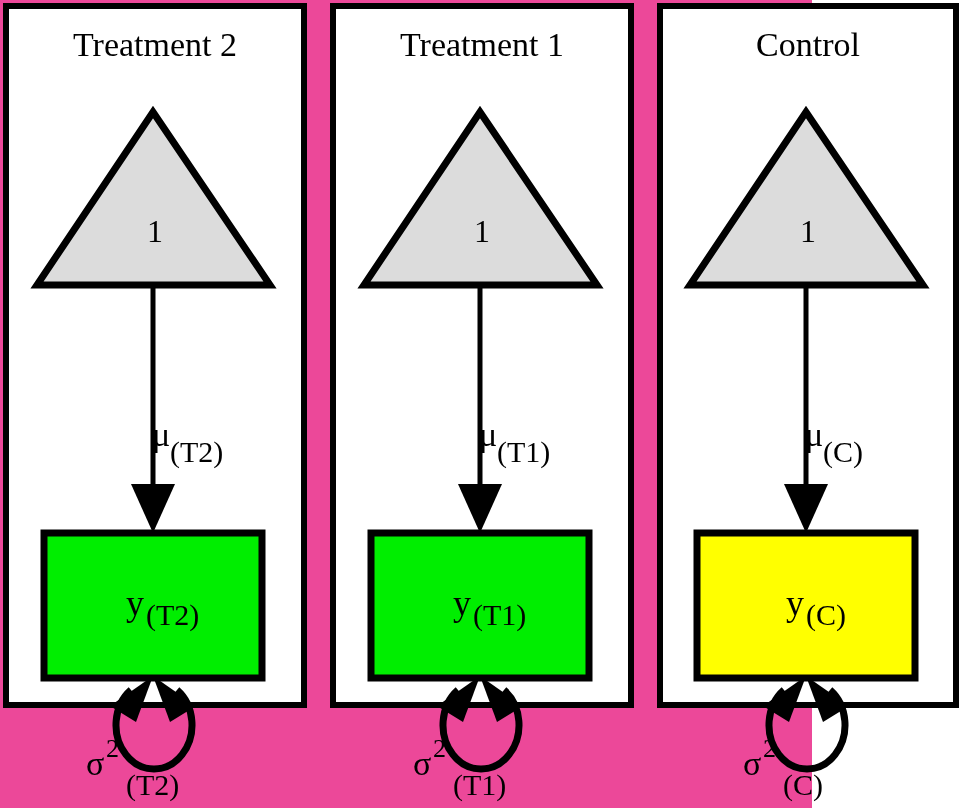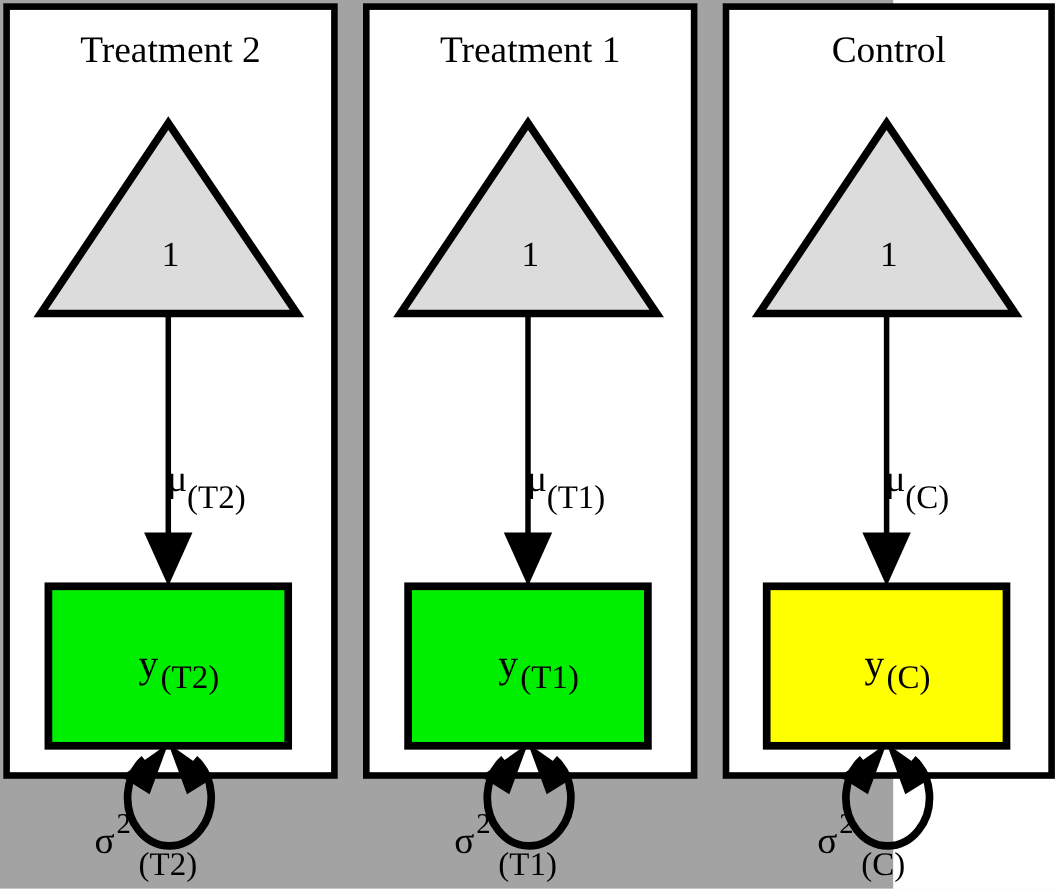--- a/index.html
+++ b/index.html
@@ -10,21 +10,21 @@
   body {
     width: 962px;
     height: 808px;
     font-family: "Liberation Serif", "DejaVu Serif", serif;
     overflow: hidden;
   }
   #canvas-root {
     position: relative;
     width: 812px;
     height: 808px;
-    background: #a3a3a3;
+    background: #ec4899;
   }
   #diagram-svg {
     position: absolute;
     left: 0;
     top: 0;
     display: block;
   }
   .panel-title {
     font-family: "Liberation Serif", "DejaVu Serif", serif;
     font-size: 34px;

